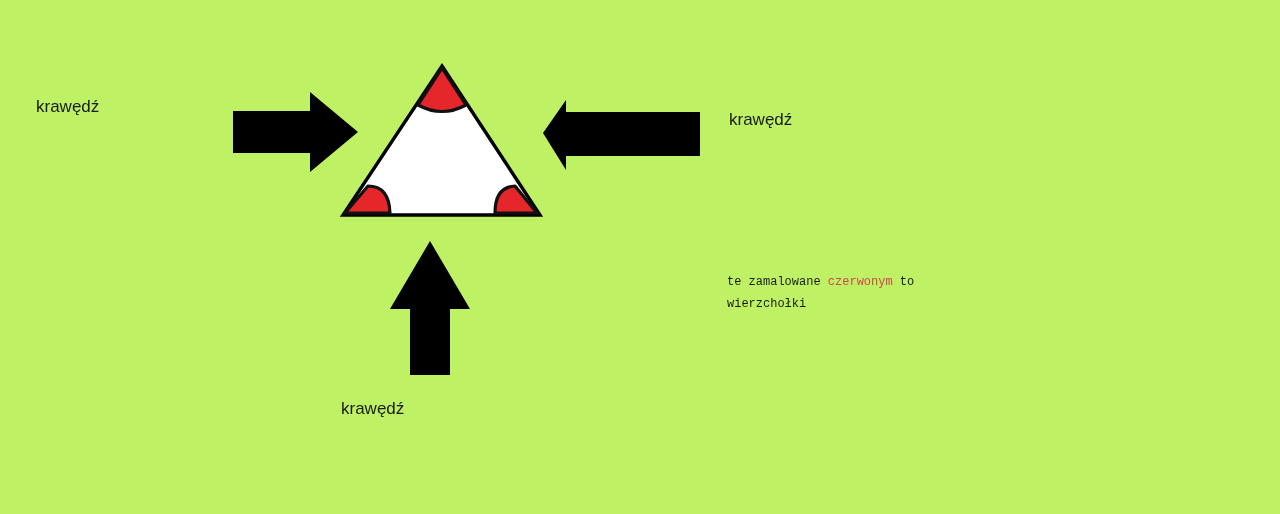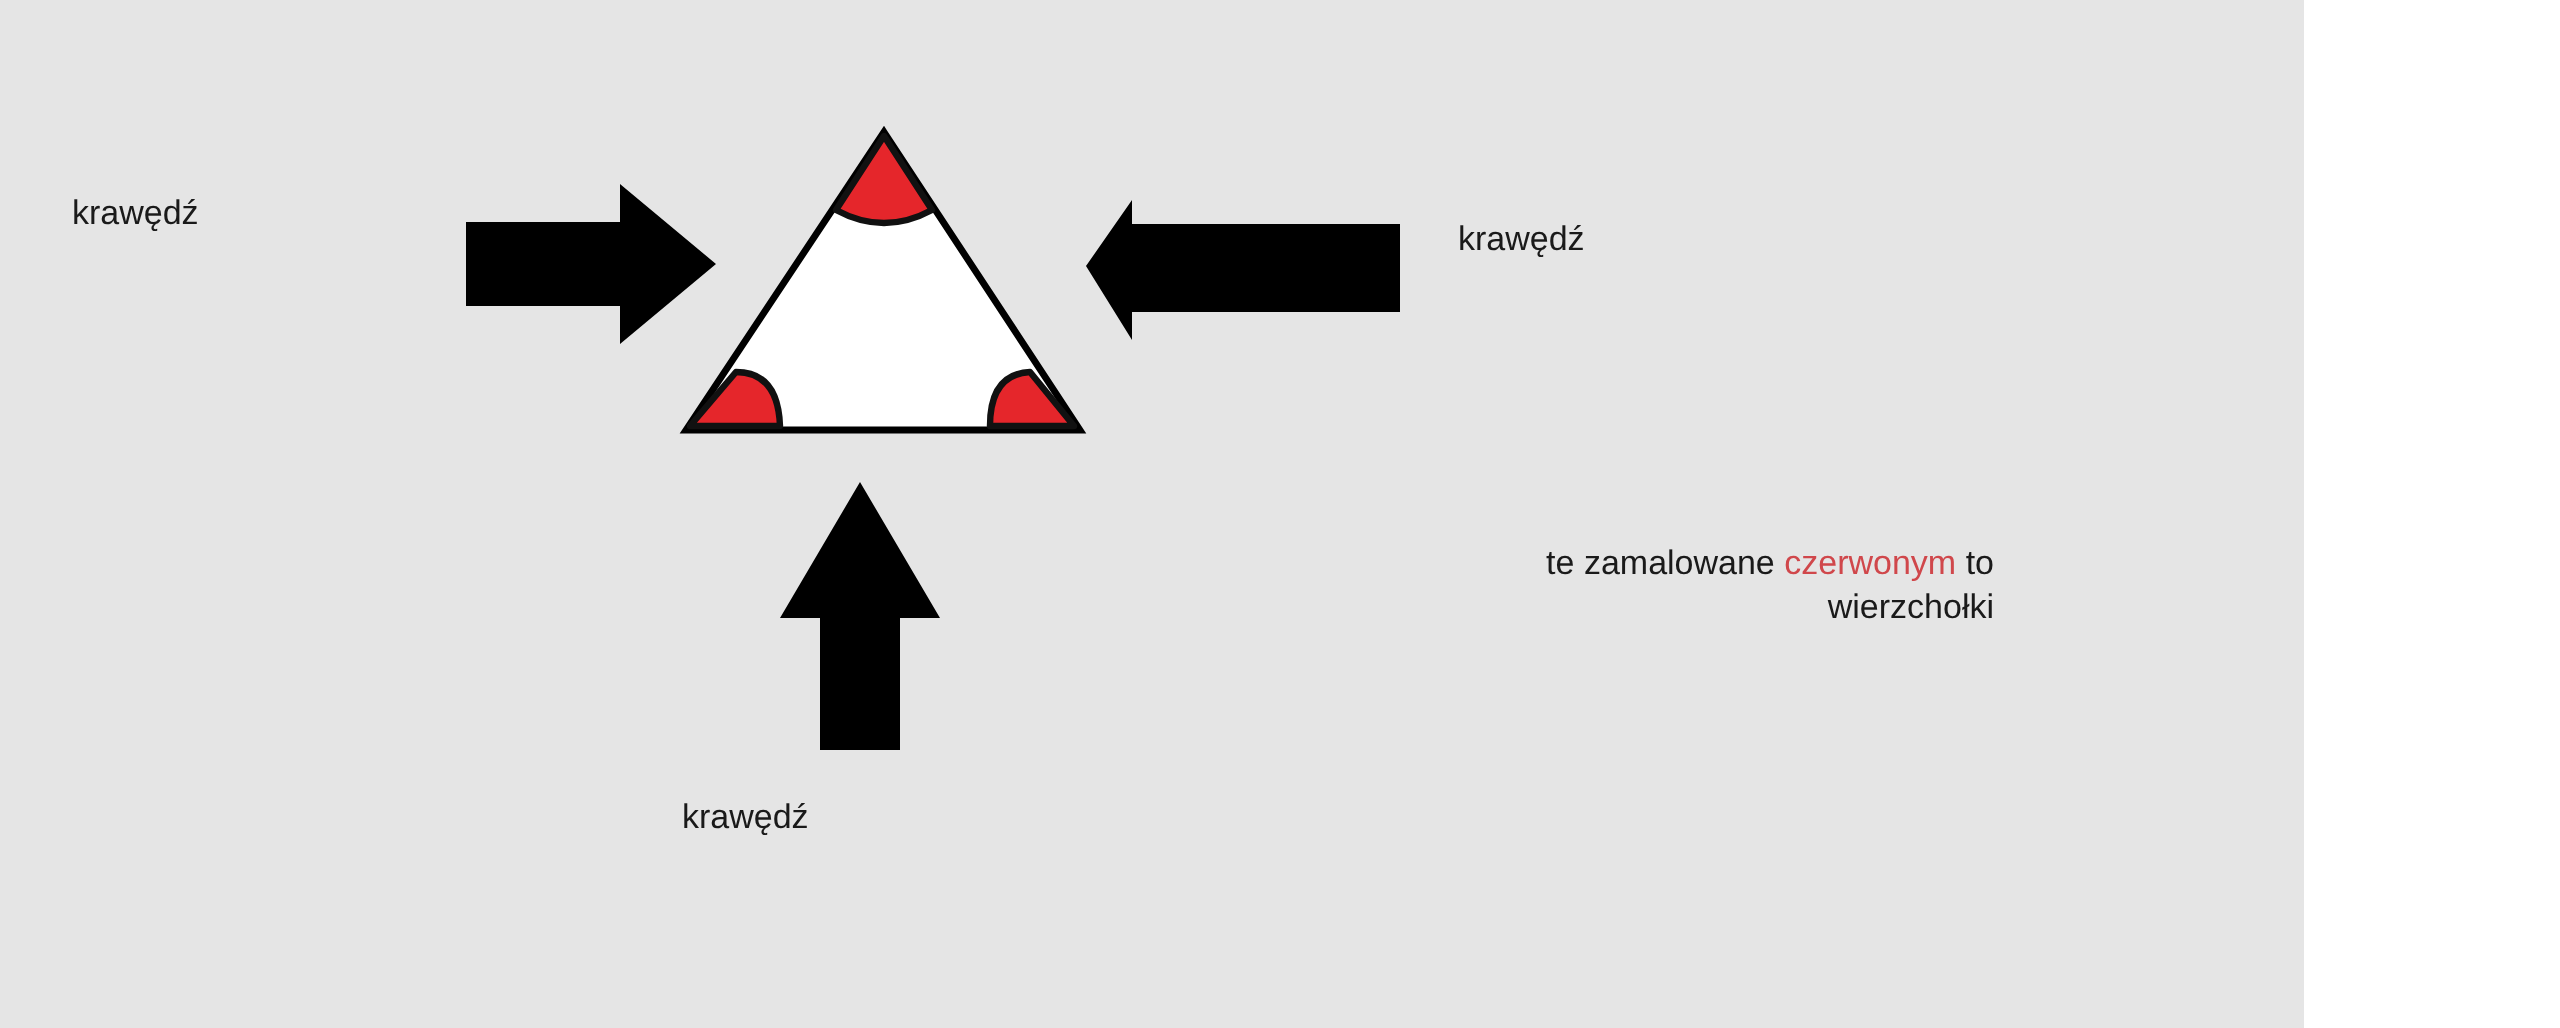--- a/index.html
+++ b/index.html
@@ -7,50 +7,49 @@
     margin: 0;
     padding: 0;
     background: #ffffff;
   }
   body {
     font-family: "Liberation Sans", sans-serif;
     color: #1a1a1a;
   }
   #canvas {
     position: relative;
-    width: 1152px;
+    width: 1280px;
     height: 514px;
-    background: #e5e5e5;
+    background: #bef264;
     overflow: hidden;
   }
   .label {
     position: absolute;
     font-family: "Liberation Sans", sans-serif;
     font-size: 17px;
     line-height: 22px;
     color: #1a1a1a;
     white-space: nowrap;
     user-select: none;
   }
   #label-edge-left  { left: 36px;  top: 96px; }
   #label-edge-right { left: 729px; top: 109px; }
   #label-edge-bottom{ left: 341px; top: 398px; }
 
   #note-vertices {
     position: absolute;
     left: 727px;
     top: 271px;
     width: 270px;
-    font-family: Liberation Sans, sans-serif;
-    font-size: 17px;
+    font-family: Liberation Mono, monospace;
+    font-size: 12px;
     line-height: 22px;
     color: #1a1a1a;
     white-space: normal;
     user-select: none;
-    text-align: right;
   }
   .note-red {
     color: #d0474b;
   }
   #figure-svg {
     position: absolute;
     left: 0;
     top: 0;
   }
 </style>

